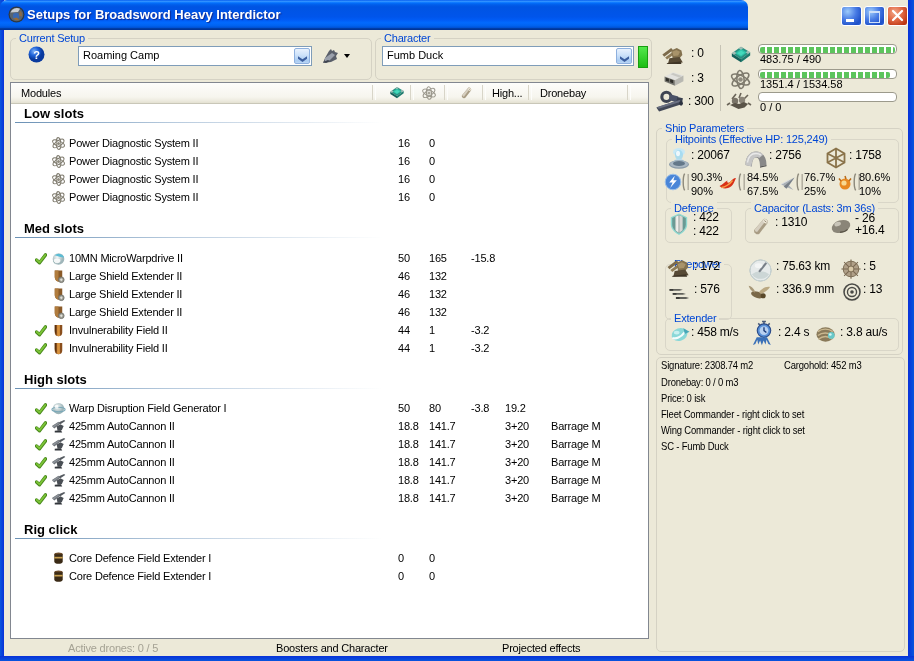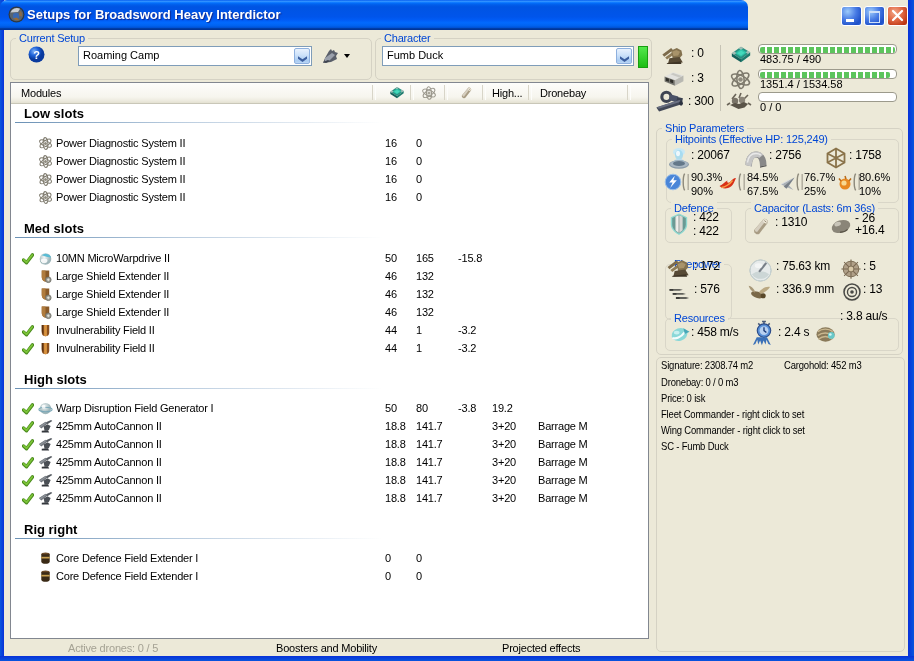--- a/index.html
+++ b/index.html
@@ -22,21 +22,21 @@
 .cbb{position:absolute;right:1px;top:1px;bottom:1px;width:16px;background:linear-gradient(180deg,#E9F2FD 0%,#CFE3FA 40%,#A9CBF1 85%,#BCD7F6 100%);border:1px solid #8EB0DE;border-radius:2px;box-sizing:border-box}
 .arr{position:absolute;left:3px;top:6px;width:9px;height:7px}
 .arr:before{content:"";position:absolute;left:0;top:0;width:9px;height:7px;background:linear-gradient(#0000 0 0);clip-path:polygon(0 18%,50% 62%,100% 18%,100% 55%,50% 100%,0 55%);background:#3b5e9e}
 
 #lv{position:absolute;left:10px;top:82px;width:639px;height:557px;background:#fff;border:1px solid #828790;box-sizing:border-box}
 #hdr{position:absolute;left:0;top:0;width:637px;height:20px;background:linear-gradient(180deg,#FDFDFB 0%,#F6F5EE 70%,#EFEDE2 85%,#E4E1D2 100%);border-bottom:1px solid #C9C7B8}
 .hsep{position:absolute;top:2px;width:2px;height:15px;border-left:1px solid #D8D5C8;border-right:1px solid #FDFDFB}
 .sect{position:absolute;left:0;width:630px;height:16px}
 .sect b{position:absolute;left:13px;top:0;font-size:13px;letter-spacing:0}
 .sect .ul{position:absolute;left:4px;top:16px;height:1px;width:400px;background:linear-gradient(90deg,#6b91b5 0%,rgba(125,160,195,.55) 40%,rgba(165,192,216,0) 92%)}
-.row{position:absolute;left:3px;width:640px;height:18px}
+.row{position:absolute;left:16px;width:640px;height:18px}
 .row .nm{position:absolute;left:42px;top:2px}
 .row i{position:absolute;top:2px;font-style:normal}
 .c1{left:371px}.c2{left:402px}.c3{left:444px}.c4{left:478px}.c5{left:524px}
 .mi{position:absolute;left:24px;top:1px;width:15px;height:15px}
 .ck{position:absolute;left:8px;top:3px;width:12px;height:12px}
 
 .bar{position:absolute;border:1px solid #9C9A8C;border-radius:4px;background:#fff;width:139px;height:10px;box-sizing:border-box}
 .fill{position:absolute;left:1px;top:2px;height:6px;border-radius:2px;background:repeating-linear-gradient(90deg,#5cc45c 0 4.6px,#ace0a4 4.6px 5.2px,#ffffff 5.2px 7px)}
 .sm{letter-spacing:0}
 .two{line-height:14px}
@@ -517,21 +517,21 @@
         <svg class="mi">
           <use href="#gun"></use>
         </svg>
         <span class="nm">425mm AutoCannon II</span>
         <i class="c1">18.8</i>
         <i class="c2">141.7</i>
         <i class="c4">3+20</i>
         <i class="c5">Barrage M</i>
       </div>
 <div class="sect" style="top:439px">
-        <b>Rig right</b>
+        <b>Rig click</b>
         <div class="ul"></div>
       </div>
 <div class="row" style="top:467px">
         <svg class="mi">
           <use href="#rig"></use>
         </svg>
         <span class="nm">Core Defence Field Extender I</span>
         <i class="c1">0</i>
         <i class="c2">0</i>
       </div>
@@ -626,21 +626,21 @@
 <span class="t sm two" style="left:859px;top:170px">80.6%<br>10%</span>
 <div class="gb2" style="left:665px;top:208px;width:65px;height:33px">
       <span class="gl">Defence</span>
     </div>
 <svg class="ico" style="left:669px;top:212px" width="20" height="25">
       <use href="#dsh"></use>
     </svg>
 <span class="t vl" style="left:693px;top:210px">: 422</span>
 <span class="t vl" style="left:693px;top:224px">: 422</span>
 <div class="gb2" style="left:745px;top:208px;width:152px;height:33px">
-      <span class="gl">Capacitor (Lasts: 6m 36s)</span>
+      <span class="gl">Capacitor (Lasts: 3m 36s)</span>
     </div>
 <svg class="ico" style="left:751px;top:215px" width="20" height="22">
       <use href="#capb"></use>
     </svg>
 <span class="t vl" style="left:775px;top:215px">: 1310</span>
 <svg class="ico" style="left:828px;top:216px" width="26" height="21">
       <use href="#rech"></use>
     </svg>
 <span class="t vl" style="left:855px;top:211px">- 26</span>
 <span class="t vl" style="left:855px;top:223px">+16.4</span>
@@ -665,40 +665,40 @@
 <span class="t vl" style="left:863px;top:259px">: 5</span>
 <svg class="ico" style="left:746px;top:283px" width="28" height="20">
       <use href="#fly"></use>
     </svg>
 <span class="t vl" style="left:776px;top:282px">: 336.9 mm</span>
 <svg class="ico" style="left:842px;top:282px" width="20" height="20">
       <use href="#spr"></use>
     </svg>
 <span class="t vl" style="left:863px;top:282px">: 13</span>
 <div class="gb2" style="left:665px;top:318px;width:232px;height:31px">
-      <span class="gl">Resources</span>
+      <span class="gl">Extender</span>
     </div>
 <svg class="ico" style="left:668px;top:324px" width="25" height="21">
       <use href="#spd"></use>
     </svg>
 <span class="t vl" style="left:691px;top:325px">: 458 m/s</span>
 <svg class="ico" style="left:751px;top:320px" width="25" height="27">
       <use href="#clk"></use>
     </svg>
 <span class="t vl" style="left:778px;top:325px">: 2.4 s</span>
 <svg class="ico" style="left:813px;top:323px" width="27" height="23">
       <use href="#wsp"></use>
     </svg>
-<span class="t vl" style="left:840px;top:309px">: 3.8 au/s</span>
+<span class="t vl" style="left:840px;top:325px">: 3.8 au/s</span>
 
 <div class="gb" style="left:656px;top:357px;width:247px;height:293px"></div>
 <span class="t cmp2" style="left:661px;top:359px">Signature: 2308.74 m2</span>
 <span class="t cmp2" style="left:784px;top:359px">Cargohold: 452 m3</span>
 <span class="t cmp2" style="left:661px;top:376px">Dronebay: 0 / 0 m3</span>
 <span class="t cmp2" style="left:661px;top:392px">Price: 0 isk</span>
 <span class="t cmp2" style="left:661px;top:408px">Fleet Commander - right click to set</span>
 <span class="t cmp2" style="left:661px;top:424px">Wing Commander - right click to set</span>
 <span class="t cmp2" style="left:661px;top:440px">SC - Fumb Duck</span>
 
 <span class="t" style="left:68px;top:642px;color:#A5A294">Active drones: 0 / 5</span>
-<span class="t" style="left:276px;top:642px">Boosters and Mobility</span>
+<span class="t" style="left:276px;top:642px">Boosters and Character</span>
 <span class="t" style="left:502px;top:642px">Projected effects</span>
 </div>
 
 </body></html>

